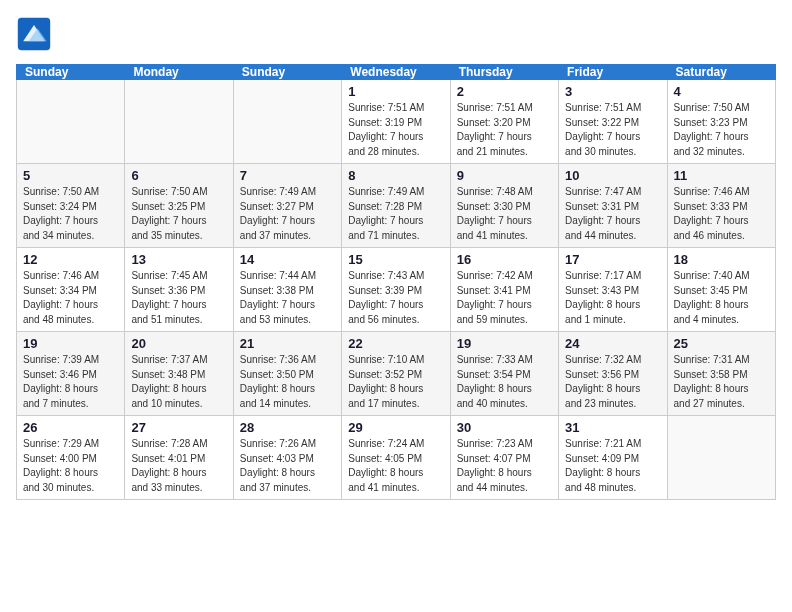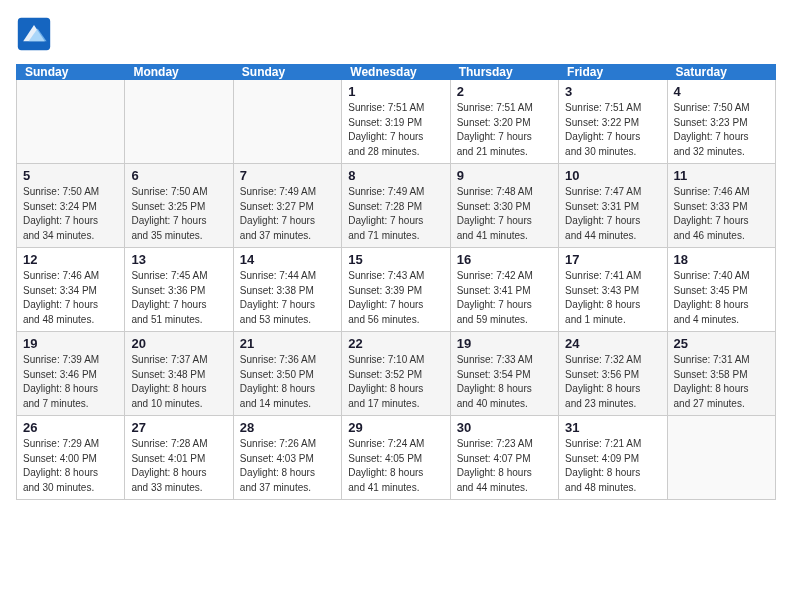--- a/index.html
+++ b/index.html
@@ -215,21 +215,21 @@
         </td>
         <td>
           <div class="day-num">16</div>
           <div class="cell-text">Sunrise: 7:42 AM</div>
           <div class="cell-text">Sunset: 3:41 PM</div>
           <div class="cell-text">Daylight: 7 hours</div>
           <div class="cell-text">and 59 minutes.</div>
         </td>
         <td>
           <div class="day-num">17</div>
-          <div class="cell-text">Sunrise: 7:41 AM</div>
+          <div class="cell-text">Sunrise: 7:17 AM</div>
           <div class="cell-text">Sunset: 3:43 PM</div>
           <div class="cell-text">Daylight: 8 hours</div>
           <div class="cell-text">and 1 minute.</div>
         </td>
         <td>
           <div class="day-num">18</div>
           <div class="cell-text">Sunrise: 7:40 AM</div>
           <div class="cell-text">Sunset: 3:45 PM</div>
           <div class="cell-text">Daylight: 8 hours</div>
           <div class="cell-text">and 4 minutes.</div>

